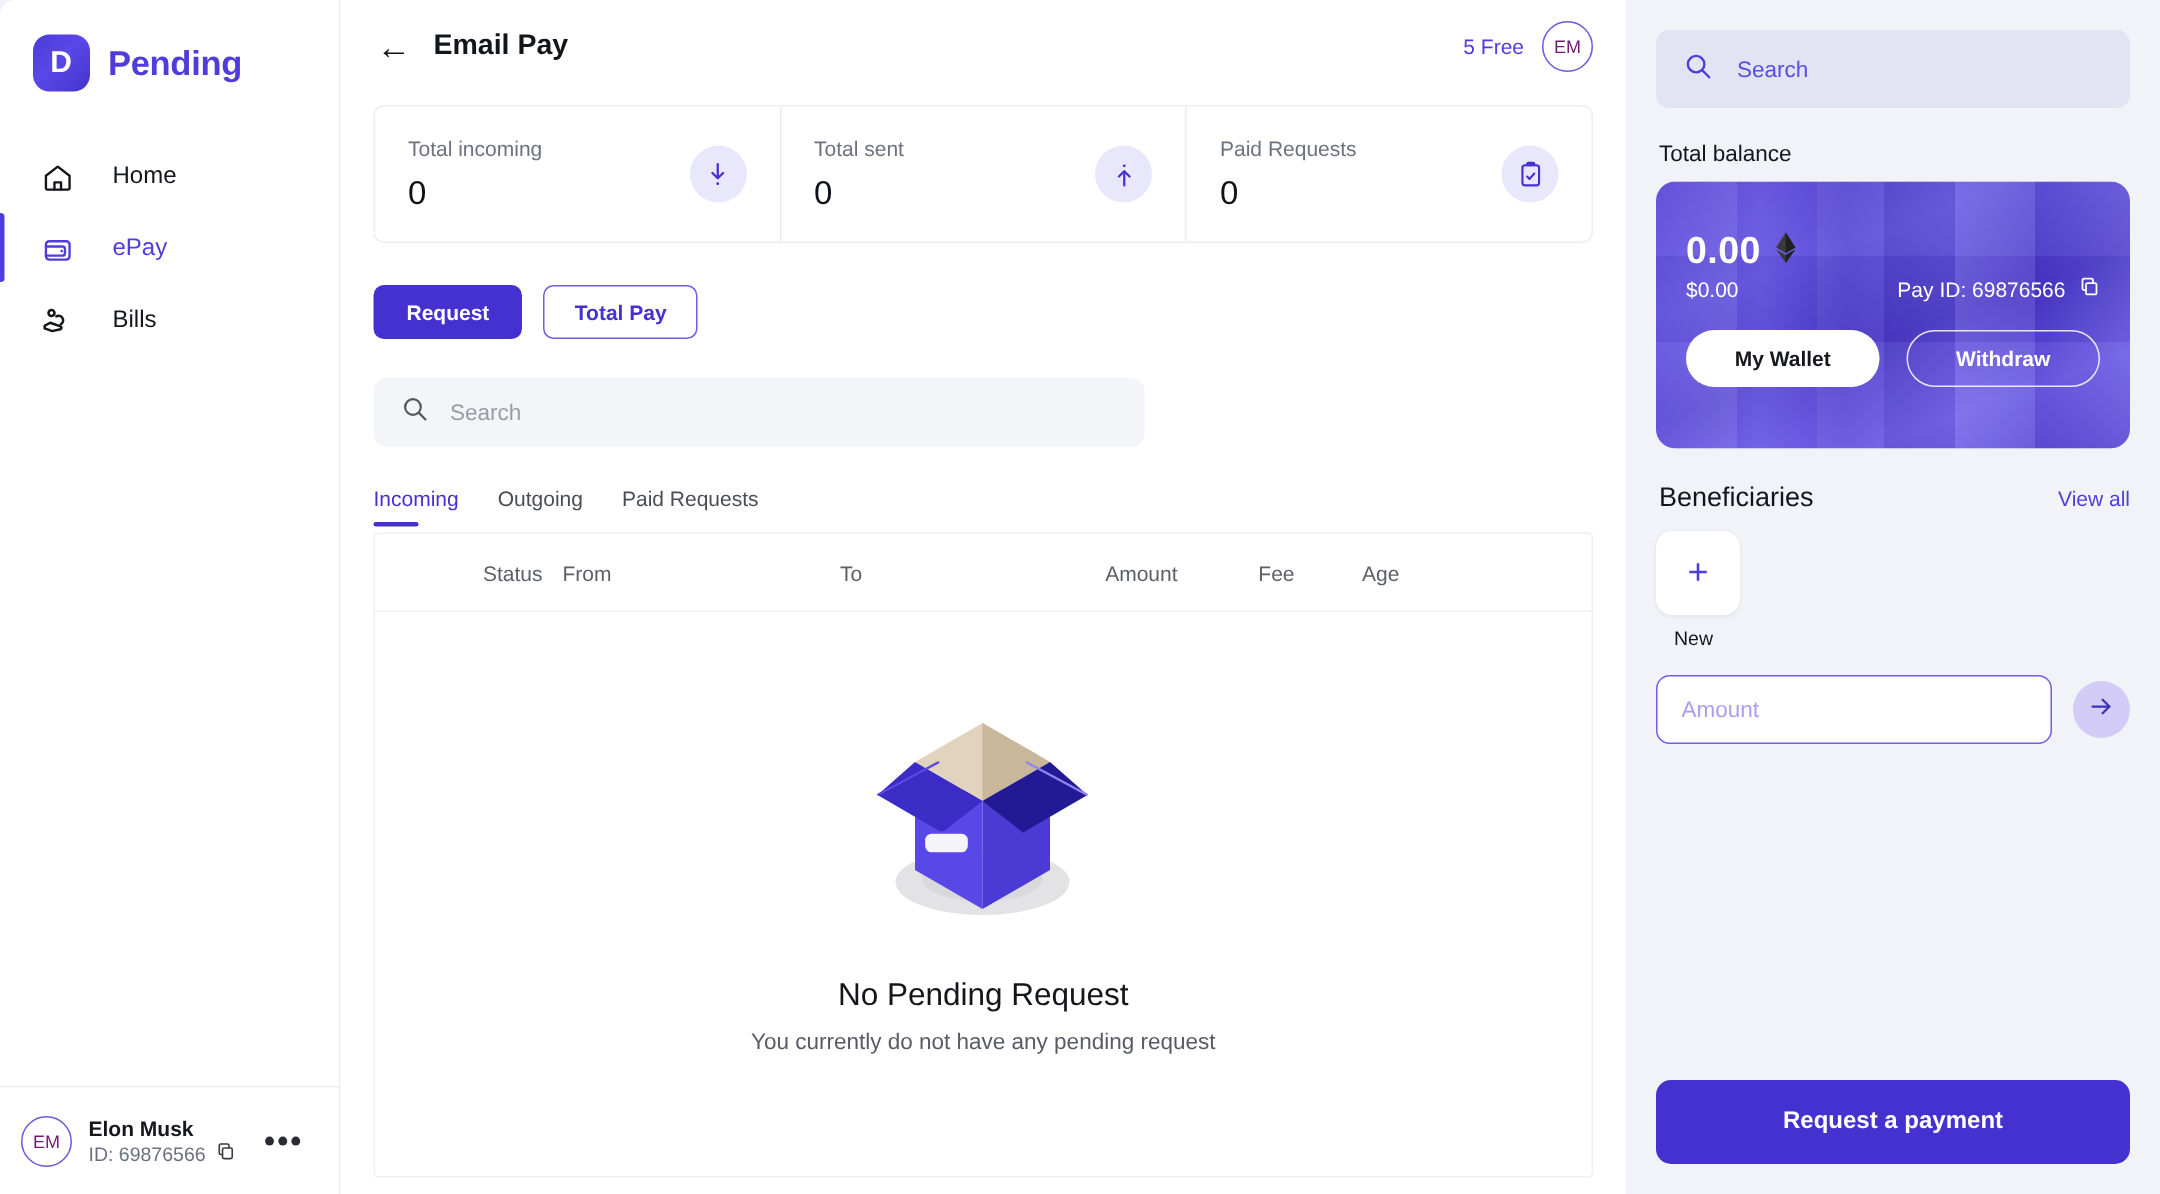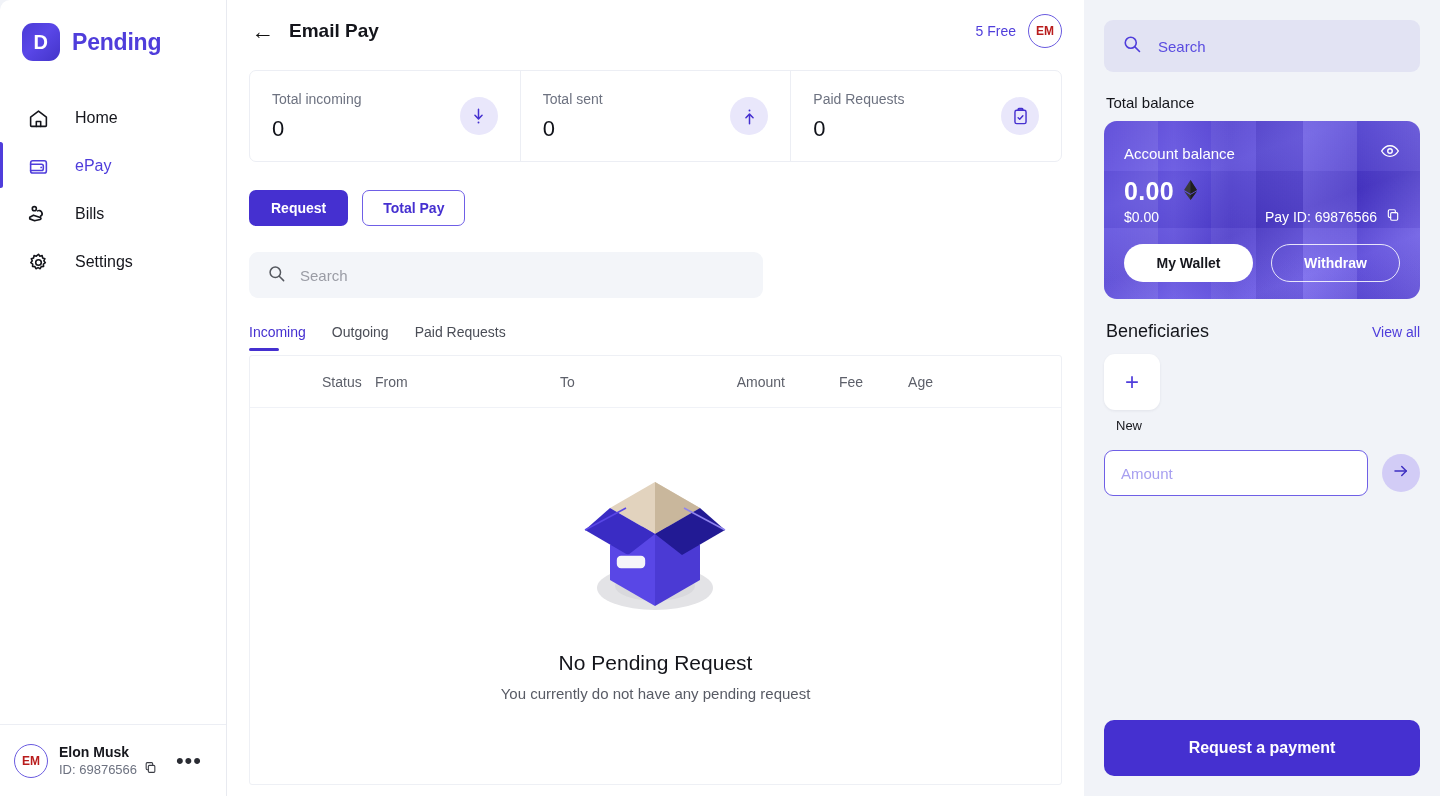--- a/index.html
+++ b/index.html
@@ -59,23 +59,23 @@
 
   .userbar {
     margin-top: auto;
     border-top: 1px solid #eceef4;
     height: 72px;
     display: flex; align-items: center; gap: 11px;
     padding: 0 14px 0 14px;
   }
   .avatar-circle {
     width: 34px; height: 34px; border-radius: 50%;
-    border: 1.4px solid #6a5be0; color: #b91c1c;
+    border: 1.4px solid #6a5be0; color: #701a75;
     display:flex; align-items:center; justify-content:center;
-    font-size: 12px; font-weight: 700; flex: 0 0 34px;
+    font-size: 12px; font-weight: 400; flex: 0 0 34px;
   }
   .user-meta { display:flex; flex-direction: column; gap: 1px; }
   .user-name { font-size: 14px; font-weight: 700; color: #16171d; }
   .user-id { font-size: 13px; color: #6d7280; display:flex; align-items:center; gap:7px; }
   .dots { margin-left: auto; color:#2a2c33; font-size: 22px; letter-spacing: 1px; line-height: 10px; cursor:pointer; padding-right:10px;}
 
   
   .main {
     flex: 1 1 auto;
     background: #ffffff;
@@ -293,29 +293,20 @@
         <span class="ic">
           <svg width="22" height="22" viewBox="0 0 24 24" fill="none" stroke="#14151b" stroke-width="1.8" stroke-linecap="round" stroke-linejoin="round">
             <circle cx="8" cy="6.2" r="2.2"></circle>
             <path d="M11.5 8.6c1.6-.9 3.6-.3 4.5 1.3.9 1.6.3 3.6-1.3 4.5"></path>
             <path d="M3 15.5l4-2.2 7.5 2.6c1 .35 1 1.8-.05 2.05l-5.2 1.2a3 3 0 0 1-1.6-.1L3 17.3z"></path>
           </svg>
         </span>
         <span>Bills</span>
       </div>
 
-      <div class="nav-item">
-        <span class="ic">
-          <svg width="21" height="21" viewBox="0 0 24 24" fill="none" stroke="#14151b" stroke-width="1.8" stroke-linecap="round" stroke-linejoin="round">
-            <circle cx="12" cy="12" r="3.2"></circle>
-            <path d="M12 2.6l1.6 2.2 2.6-.7.5 2.7 2.6.9-1.2 2.4 1.7 2.1-2.2 1.6.2 2.7-2.7.2-1.2 2.4-2.4-1.2-2.4 1.2-1.2-2.4-2.7-.2.2-2.7-2.2-1.6 1.7-2.1L3.8 7.7l2.6-.9.5-2.7 2.6.7z"></path>
-          </svg>
-        </span>
-        <span>Settings</span>
-      </div>
 
     </nav>
 
     <div class="userbar">
       <div class="avatar-circle">EM</div>
       <div class="user-meta">
         <div class="user-name">Elon Musk</div>
         <div class="user-id">
           <span>ID: 69876566</span>
           <span>
@@ -454,29 +445,20 @@
           <circle cx="10.5" cy="10.5" r="6.6"></circle>
             <path d="M15.5 15.5 21 21"></path>
         </svg>
       </span>
       <input type="text" placeholder="Search" style="">
     </div>
 
     <div class="section-title">Total balance</div>
 
     <div class="balance-card">
-      <div class="bc-row">
-        <span class="bc-label">Account balance</span>
-        <span class="bc-eye">
-          <svg width="20" height="20" viewBox="0 0 24 24" fill="none" stroke="#ffffff" stroke-width="1.7" stroke-linecap="round" stroke-linejoin="round">
-            <path d="M2 12s3.8-6.4 10-6.4S22 12 22 12s-3.8 6.4-10 6.4S2 12 2 12z"></path>
-            <circle cx="12" cy="12" r="2.7"></circle>
-          </svg>
-        </span>
-      </div>
 
       <div class="bc-amount">
         <span class="bc-amount-num">0.00</span>
         <span>
           <svg width="15" height="22" viewBox="0 0 16 24" fill="none">
             <path d="M8 1 L15 12 L8 16 L1 12 Z" fill="#3a3a3a"></path>
             <path d="M8 1 L15 12 L8 16 Z" fill="#1f1f1f"></path>
             <path d="M8 17.5 L15 13.4 L8 23 L1 13.4 Z" fill="#3a3a3a"></path>
             <path d="M8 17.5 L15 13.4 L8 23 Z" fill="#1f1f1f"></path>
           </svg>

